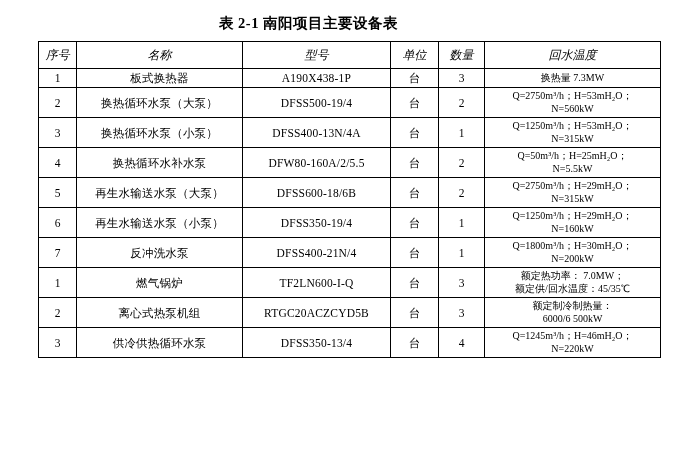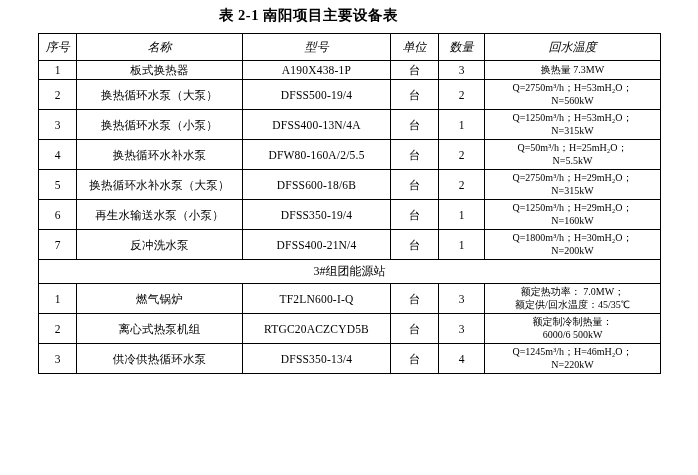--- a/index.html
+++ b/index.html
@@ -12,21 +12,21 @@
     background: #ffffff;
     font-family: "Liberation Serif", serif;
     color: #000000;
     overflow: hidden;
   }
   .page {
     width: 617px;
     height: 475px;
     position: relative;
     box-sizing: border-box;
-    padding: 0 38px;
+    padding: 8px 38px;
   }
   .doc-title {
     text-align: center;
     font-size: 14.5px;
     font-weight: bold;
     letter-spacing: 0.5px;
     padding-top: 6px;
     padding-bottom: 8px;
     font-family: "Liberation Serif", serif;
   }
@@ -148,21 +148,21 @@
         <td class="model-cell">DFW80-160A/2/5.5</td>
         <td class="unit-cell">台</td>
         <td class="qty-cell">2</td>
         <td class="param-cell">
           <span class="pline">Q=50m³/h；H=25mH₂O；</span>
           <span class="pline">N=5.5kW</span>
         </td>
       </tr>
       <tr>
         <td class="seq-cell">5</td>
-        <td class="name-cell">换热循环水补水泵（大泵）</td>
+        <td class="name-cell">再生水输送水泵（大泵）</td>
         <td class="model-cell">DFSS600-18/6B</td>
         <td class="unit-cell">台</td>
         <td class="qty-cell">2</td>
         <td class="param-cell">
           <span class="pline">Q=2750m³/h；H=29mH₂O；</span>
           <span class="pline">N=315kW</span>
         </td>
       </tr>
       <tr>
         <td class="seq-cell">6</td>
@@ -180,23 +180,20 @@
         <td class="name-cell">反冲洗水泵</td>
         <td class="model-cell">DFSS400-21N/4</td>
         <td class="unit-cell">台</td>
         <td class="qty-cell">1</td>
         <td class="param-cell">
           <span class="pline">Q=1800m³/h；H=30mH₂O；</span>
           <span class="pline">N=200kW</span>
         </td>
       </tr>
 
-      <tr class="section-row">
-        <td colspan="6">3#组团能源站</td>
-      </tr>
       <tr>
         <td class="seq-cell">1</td>
         <td class="name-cell">燃气锅炉</td>
         <td class="model-cell">TF2LN600-I-Q</td>
         <td class="unit-cell">台</td>
         <td class="qty-cell">3</td>
         <td class="param-cell">
           <span class="pline">额定热功率：  7.0MW；</span>
           <span class="pline">额定供/回水温度：45/35℃</span>
         </td>

